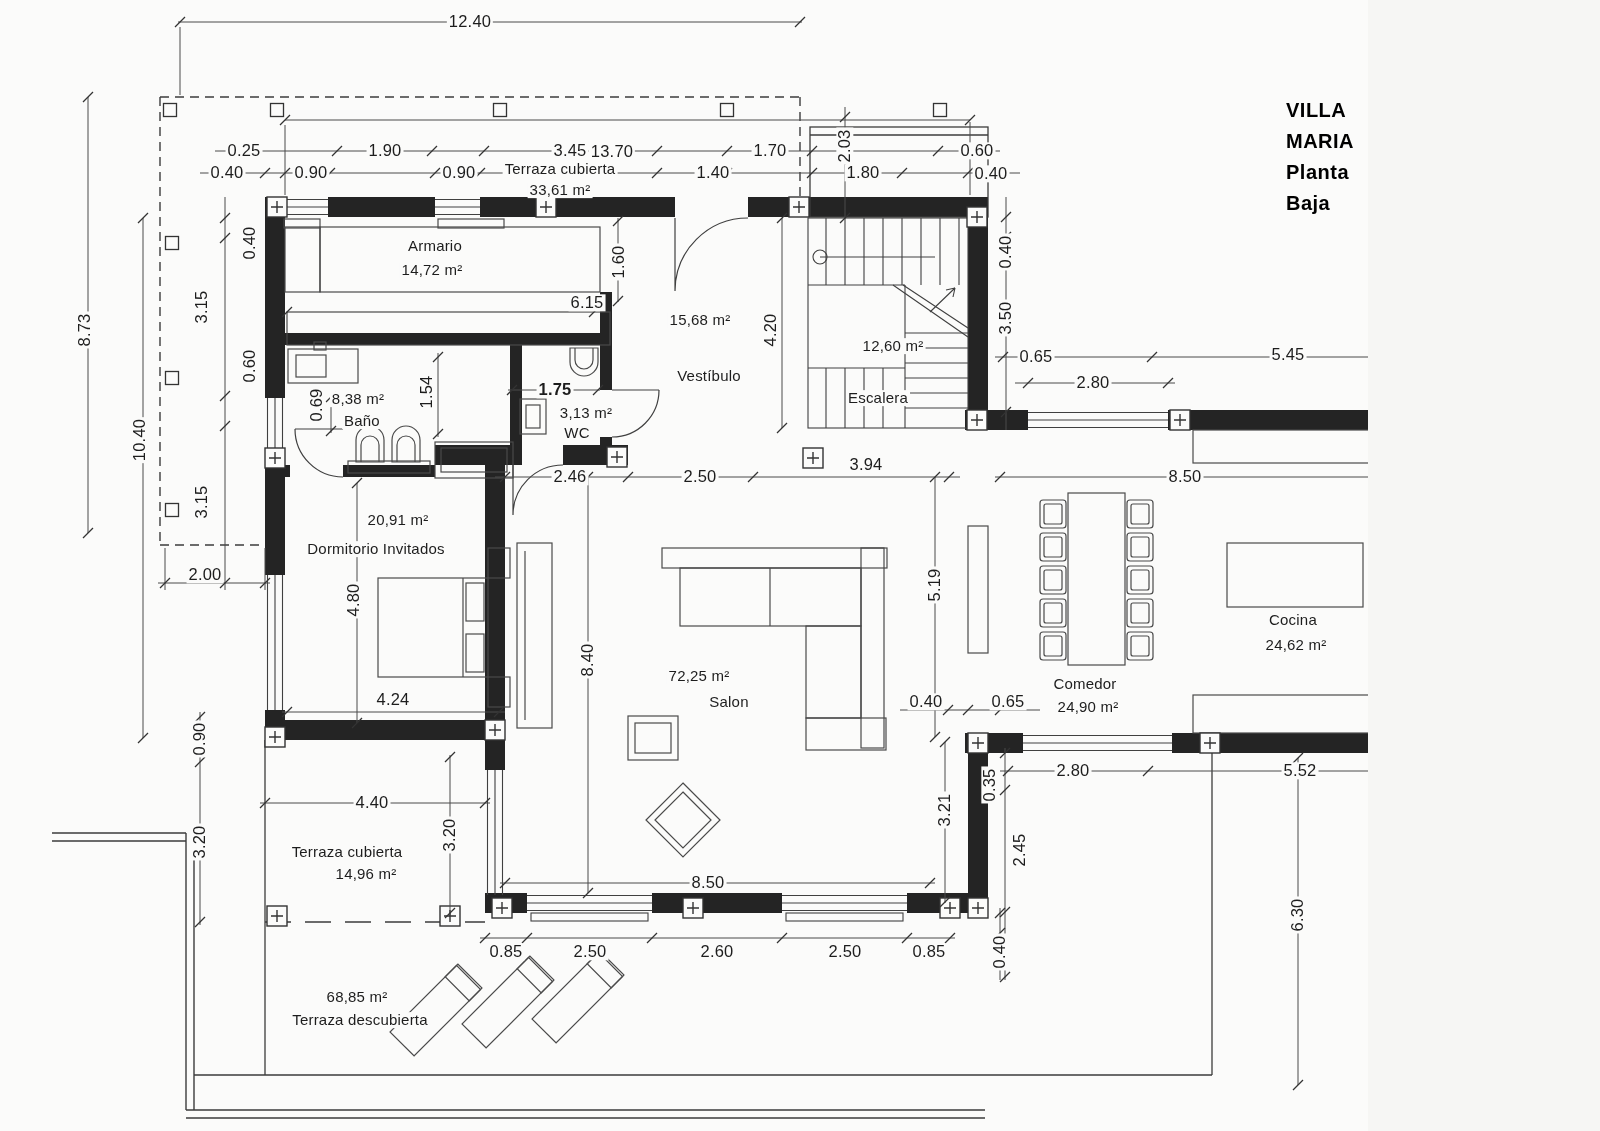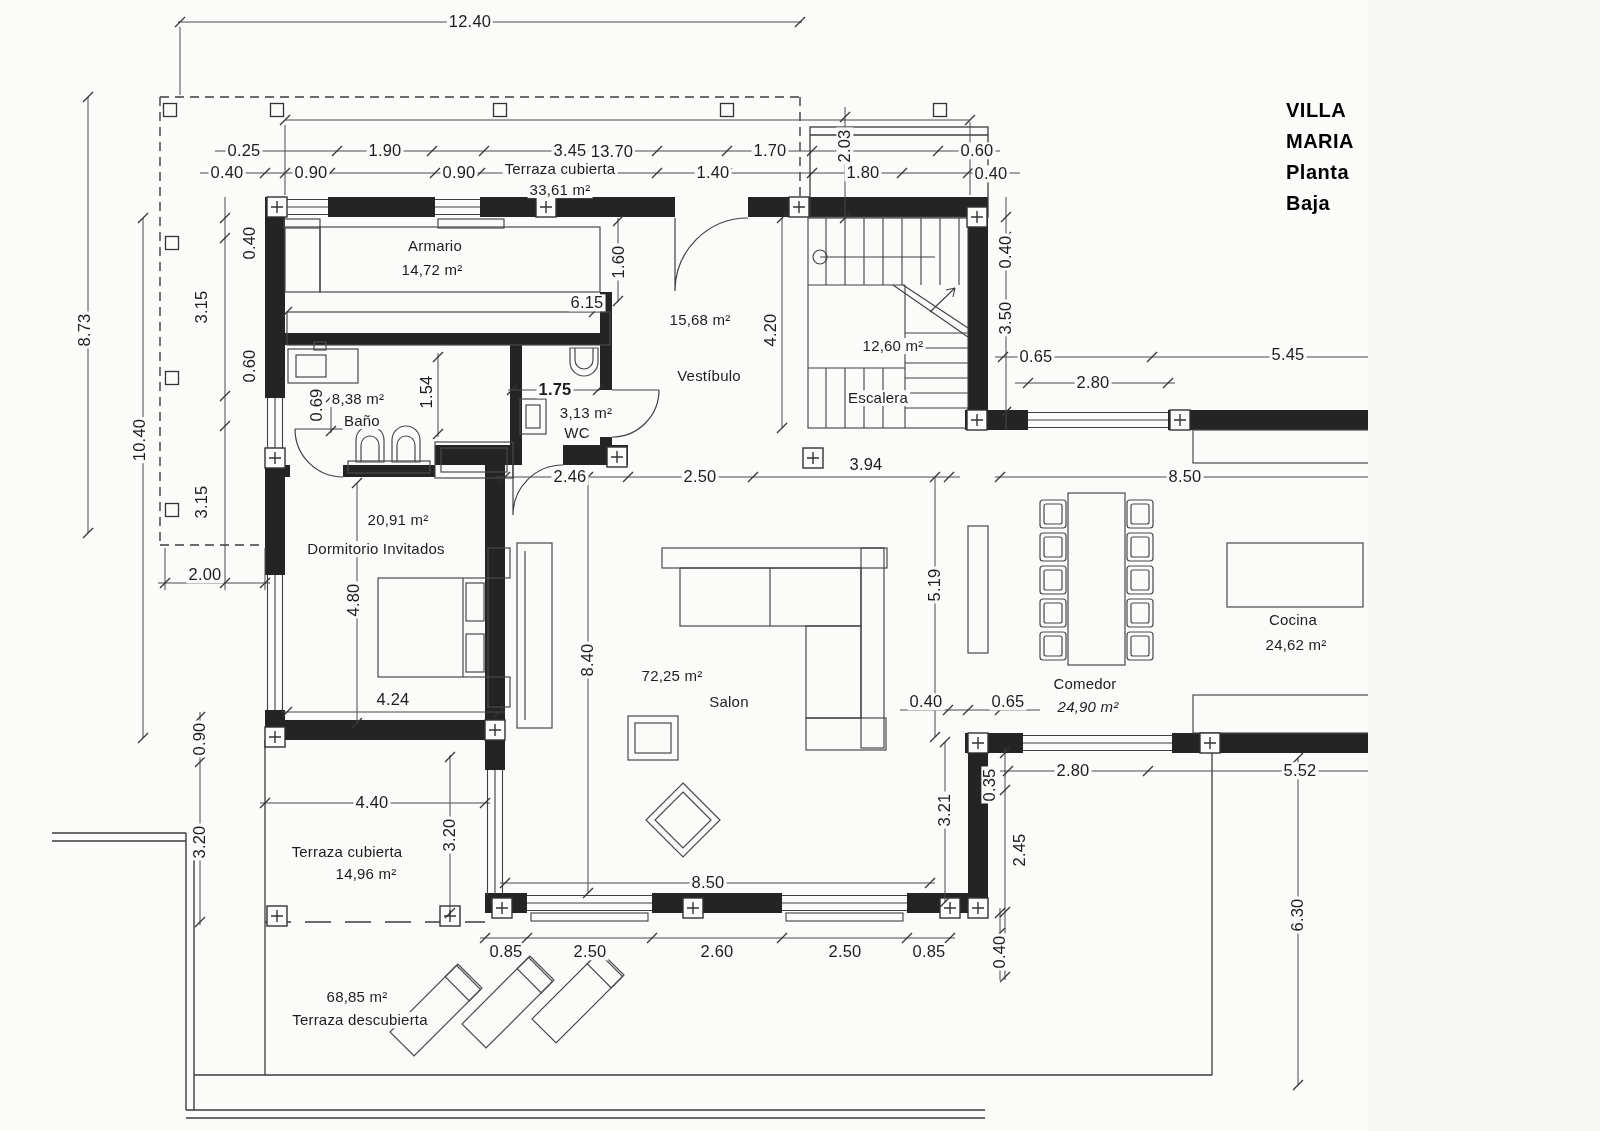--- a/index.html
+++ b/index.html
@@ -367,24 +367,24 @@
       <div class="lbl ka" style="left: 700px; top: 320px;">15,68 m²</div>
       <div class="lbl kr" style="left: 709px; top: 376px;">Vestíbulo</div>
       <div class="lbl ka" style="left: 893px; top: 346px;">12,60 m²</div>
       <div class="lbl kr" style="left: 878px; top: 373px; margin-top: 25px;">Escalera</div>
       <div class="lbl ka" style="left: 358px; top: 399px;">8,38 m²</div>
       <div class="lbl kr" style="left: 362px; top: 421px;">Baño</div>
       <div class="lbl ka" style="left: 586px; top: 413px;">3,13 m²</div>
       <div class="lbl kr" style="left: 577px; top: 433px;">WC</div>
       <div class="lbl ka" style="left: 398px; top: 520px;">20,91 m²</div>
       <div class="lbl kr" style="left: 376px; top: 549px;">Dormitorio Invitados</div>
-      <div class="lbl ka" style="left: 672px; top: 676px; text-align: right;">72,25 m²</div>
+      <div class="lbl ka" style="left: 699px; top: 676px; text-align: right;">72,25 m²</div>
       <div class="lbl kr" style="left: 729px; top: 702px;">Salon</div>
       <div class="lbl kr" style="left: 1085px; top: 684px;">Comedor</div>
-      <div class="lbl ka" style="left: 1088px; top: 707px; font-style: italic;">24,90 m²</div>
+      <div class="lbl ka" style="left: 1088px; top: 707px;">24,90 m²</div>
       <div class="lbl kr" style="left: 1293px; top: 620px;">Cocina</div>
       <div class="lbl ka" style="left: 1296px; top: 645px;">24,62 m²</div>
       <div class="lbl kr" style="left: 347px; top: 852px;">Terraza cubierta</div>
       <div class="lbl ka" style="left: 366px; top: 874px;">14,96 m²</div>
       <div class="lbl ka" style="left: 357px; top: 997px;">68,85 m²</div>
       <div class="lbl kr" style="left: 360px; top: 1020px;">Terraza descubierta</div>
     </div>
 
 <div class="title-block">
   <div>VILLA MARIA</div>

